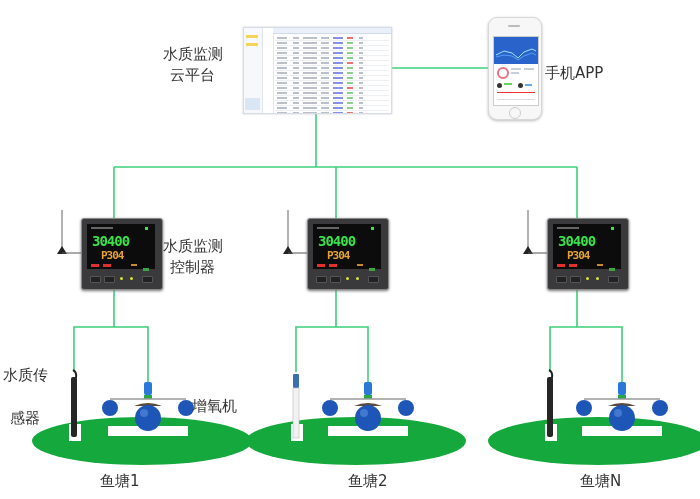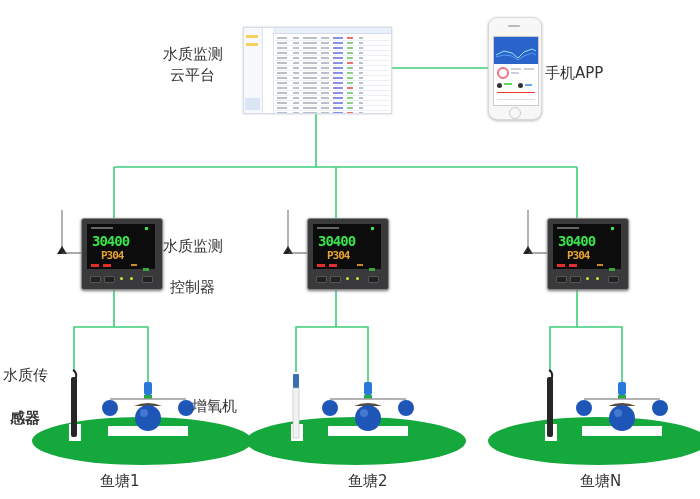--- a/index.html
+++ b/index.html
@@ -316,21 +316,21 @@
   </div>
   <div class="keys">
     <div class="key" style="left:3px"></div>
       <div class="key" style="left:17px"></div>
     <div class="led" style="left:33px"></div>
       <div class="led" style="left:43px"></div>
     <div class="key" style="left:55px"></div>
   </div>
 </div>
 <div class="label" style="left:163px; top:236px;">水质监测</div>
-<div class="label" style="left:170px; top:257px;margin-top:20px;">控制器</div>
+<div class="label" style="left:170px; top:257px;">控制器</div>
 
 <div class="ctrl" style="left:307px; top:218px;">
   <div class="disp">
     <div class="brand"></div>
       <div class="grn"></div>
     <div class="l1">30400</div>
     <div class="l2">P304</div>
     <div class="ind" style="left:4px"></div>
       <div class="ind" style="left:16px"></div>
       <div class="ind2"></div>
@@ -359,18 +359,18 @@
   <div class="keys">
     <div class="key" style="left:3px"></div>
       <div class="key" style="left:17px"></div>
     <div class="led" style="left:33px"></div>
       <div class="led" style="left:43px"></div>
     <div class="key" style="left:55px"></div>
   </div>
 </div>
 
 <div class="label" style="left:3px; top:365px;">水质传</div>
-<div class="label" style="left:10px; top:408px;font-weight:bold;">感器</div>
+<div class="label" style="left:10px; top:408px;">感器</div>
 <div class="label" style="left:192px; top:396px;">增氧机</div>
 
 <div class="label" style="left:100px; top:471px;">鱼塘1</div>
 <div class="label" style="left:348px; top:471px;">鱼塘2</div>
 <div class="label" style="left:580px; top:471px;">鱼塘N</div>
 
 </body></html>

